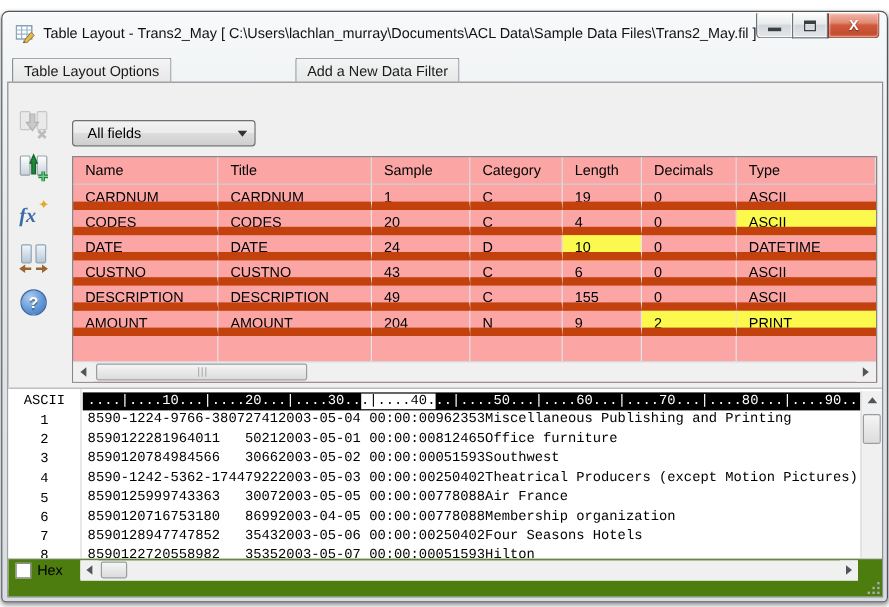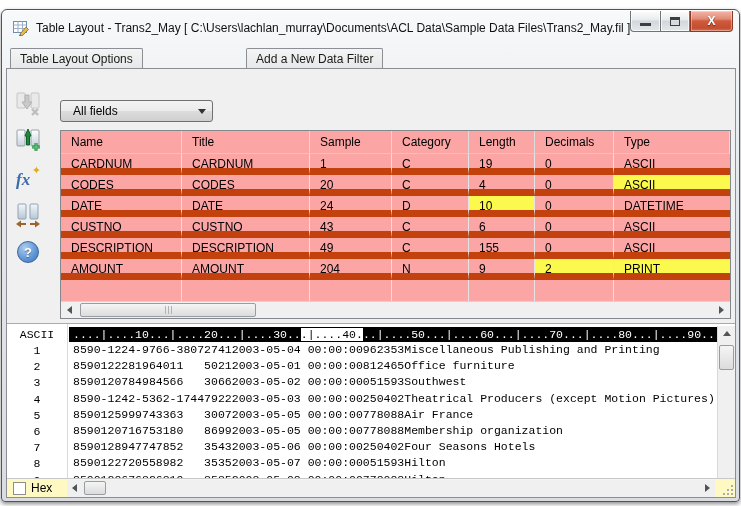--- a/index.html
+++ b/index.html
@@ -103,22 +103,22 @@
     white-space:pre; padding-left:4px; overflow:hidden; }
   .ruler .sel { background:#fff; color:#000; }
   .drow { height:16.2px; line-height:16.2px; white-space:pre; padding-left:4px; overflow:hidden; }
   .vsb { position:absolute; right:0; top:2px; width:18px; height:163px; background:#f0f0f0;
     border-left:1px solid #d9d9d9; }
   .vsb .sb-btn.u { left:1px; top:0; width:16px; height:15px; }
   .vsb .sb-btn.d { left:1px; bottom:0; width:16px; height:15px; }
   .vsb .sb-thumb { left:1px; top:19px; width:15px; height:25px; }
 
   
-  .hexbar { position:absolute; left:0; bottom:0; width:728px; height:19px;
-    background:#fef9c3; border-top:1px solid #c8c8c8; }
+  .hexbar { position:absolute; left:0; bottom:0; width:728px; height:32px;
+    background:#4d7c0f; border-top:1px solid #c8c8c8; }
   .checkbox { position:absolute; left:6px; top:3px; width:13px; height:13px;
     background:#fff; border:1px solid #8e8e8e; }
   .hex-label { position:absolute; left:24px; top:2px; }
   .hexsb { position:absolute; left:60px; top:1px; width:648px; height:17px; background:#f0f0f0; }
   .hexsb .sb-btn.l { left:0; top:0; width:15px; height:16px; }
   .hexsb .sb-btn.r { right:0; top:0; width:15px; height:16px; }
   .hexsb .sb-thumb { left:17px; top:1px; width:22px; height:14px; }
   .grip { position:absolute; right:2px; bottom:2px; width:13px; height:13px; }
   .grip i { position:absolute; width:2px; height:2px; background:#a9adb2; }
 </style>
@@ -314,21 +314,21 @@
         <div class="gut-num">9</div>
         <div class="gut-num">10</div>
       </div>
       <div class="dv-body">
         <div class="ruler"><span>....|....10...|....20...|....30..</span><span class="sel">.|....40.</span><span>..|....50...|....60...|....70...|....80...|....90..</span></div>
         <div class="drow">8590-1224-9766-380727412003-05-04 00:00:00962353Miscellaneous Publishing and Printing</div>
         <div class="drow">8590122281964011   50212003-05-01 00:00:00812465Office furniture</div>
         <div class="drow">8590120784984566   30662003-05-02 00:00:00051593Southwest</div>
         <div class="drow">8590-1242-5362-174479222003-05-03 00:00:00250402Theatrical Producers (except Motion Pictures)</div>
         <div class="drow">8590125999743363   30072003-05-05 00:00:00778088Air France</div>
-        <div class="drow">8590120716753180   86992003-05-05 00:00:00778088Membership organization</div>
+        <div class="drow">8590120716753180   86992003-04-05 00:00:00778088Membership organization</div>
         <div class="drow">8590128947747852   35432003-05-06 00:00:00250402Four Seasons Hotels</div>
         <div class="drow">8590122720558982   35352003-05-07 00:00:00051593Hilton</div>
         <div class="drow">8590128676326319   35352003-05-08 00:00:00778088Hilton</div>
         <div class="drow">8590124781270125   86992003-05-09 00:00:00778088Membership organization</div>
       </div>
       <div class="vsb">
         <div class="sb-btn u">
             <span class="tri up"></span>
           </div>
         <div class="sb-thumb"></div>

